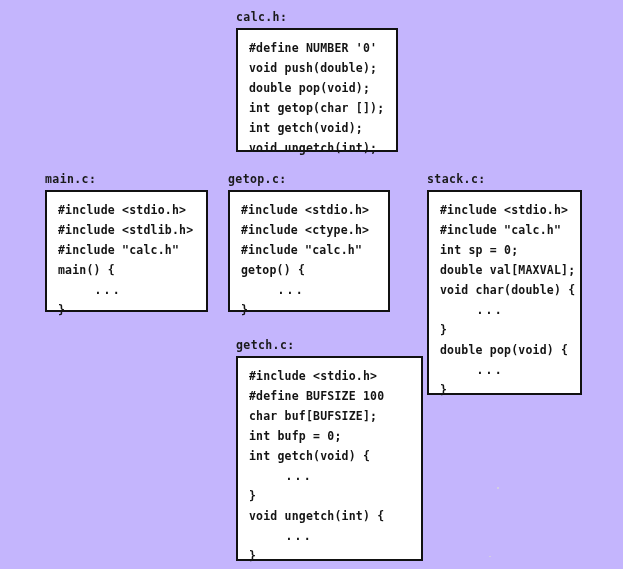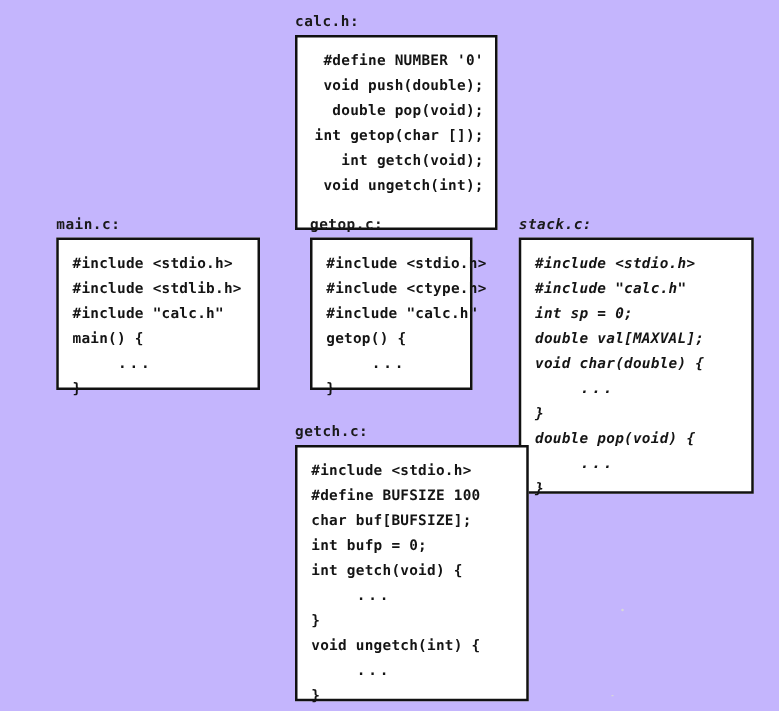--- a/index.html
+++ b/index.html
@@ -43,26 +43,26 @@
     color: #141414;
     line-height: 20px;
     white-space: pre;
     letter-spacing: 0.2px;
   }
   .code-line.ellipsis {
     letter-spacing: 2.2px;
   }
   
   #block-calc-h   { left: 236px; top: 10px;  width: 162px; }
-  #block-calc-h   .code-box { height: 156px; text-align: right; }
+  #block-calc-h   .code-box { height: 124px; }
   #block-main-c   { left: 45px;  top: 172px; width: 163px; }
   #block-main-c   .code-box { height: 122px; }
-  #block-getop-c  { left: 248px; top: 172px; width: 130px; }
+  #block-getop-c  { left: 228px; top: 172px; width: 162px; }
   #block-getop-c  .code-box { height: 122px; }
-  #block-stack-c  { left: 415px; top: 172px; width: 188px; font-style: italic; }
+  #block-stack-c  { left: 427px; top: 172px; width: 155px; }
   #block-stack-c  .code-box { height: 205px; }
   #block-getch-c  { left: 236px; top: 338px; width: 187px; }
   #block-getch-c  .code-box { height: 205px; }
   
   .speckle {
     position: absolute;
     background: #d8d8d8;
     border-radius: 50%;
   }
 </style>

